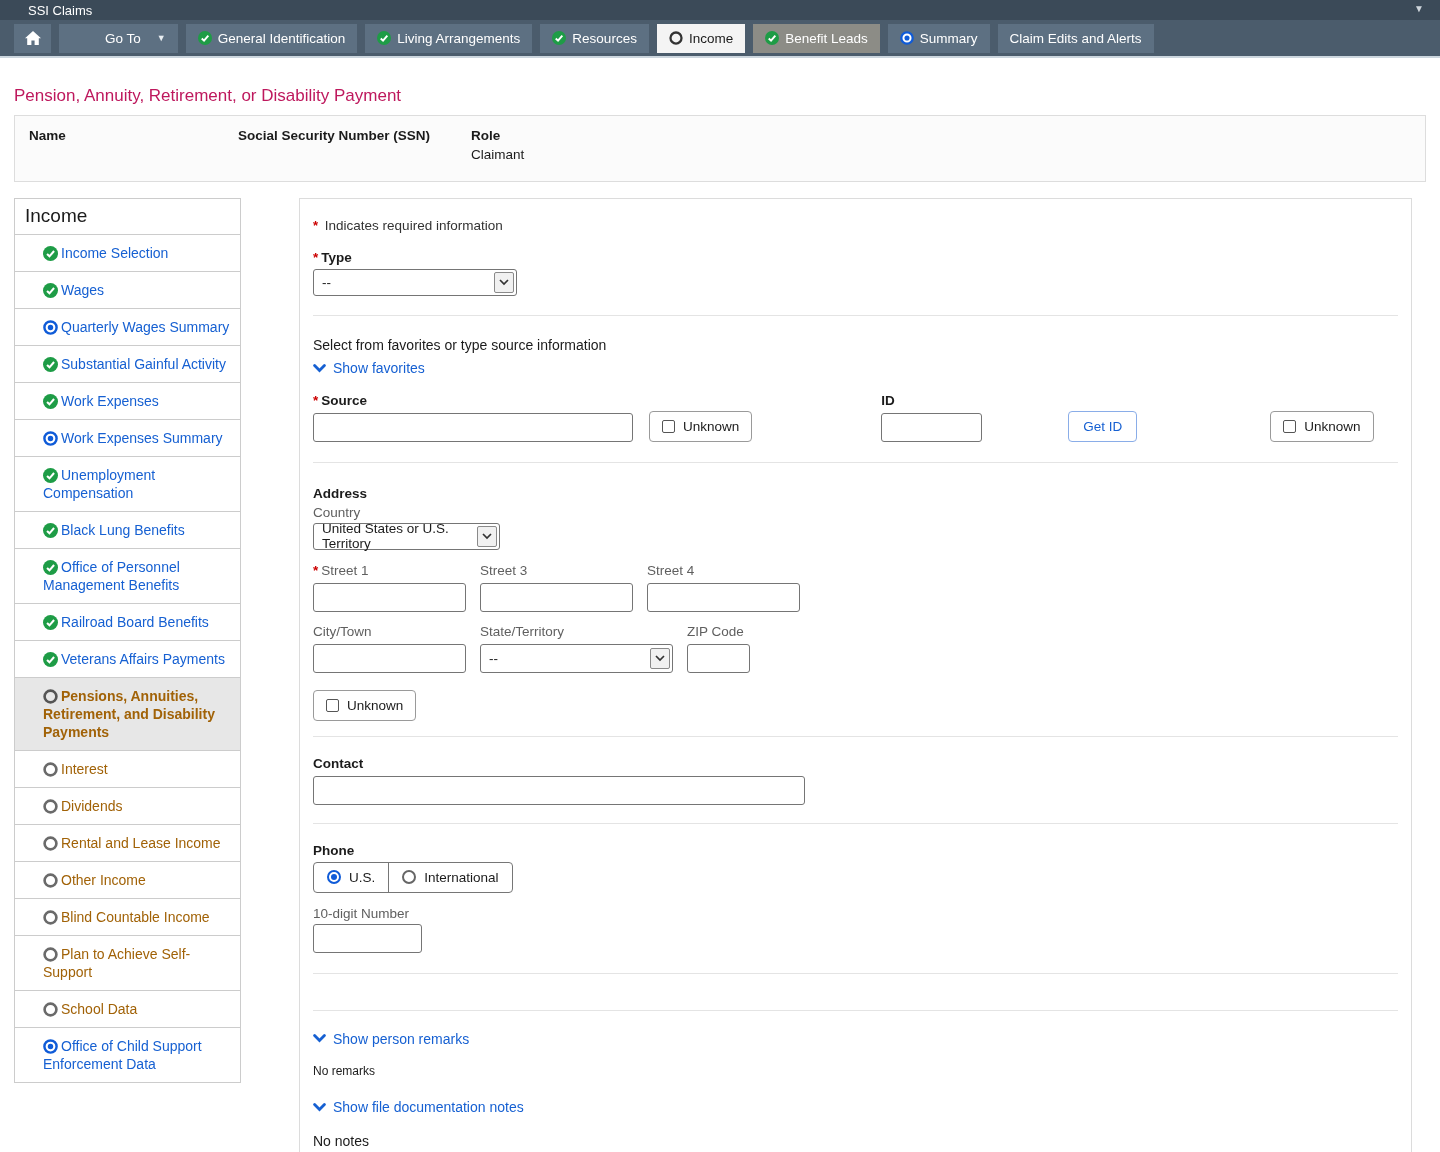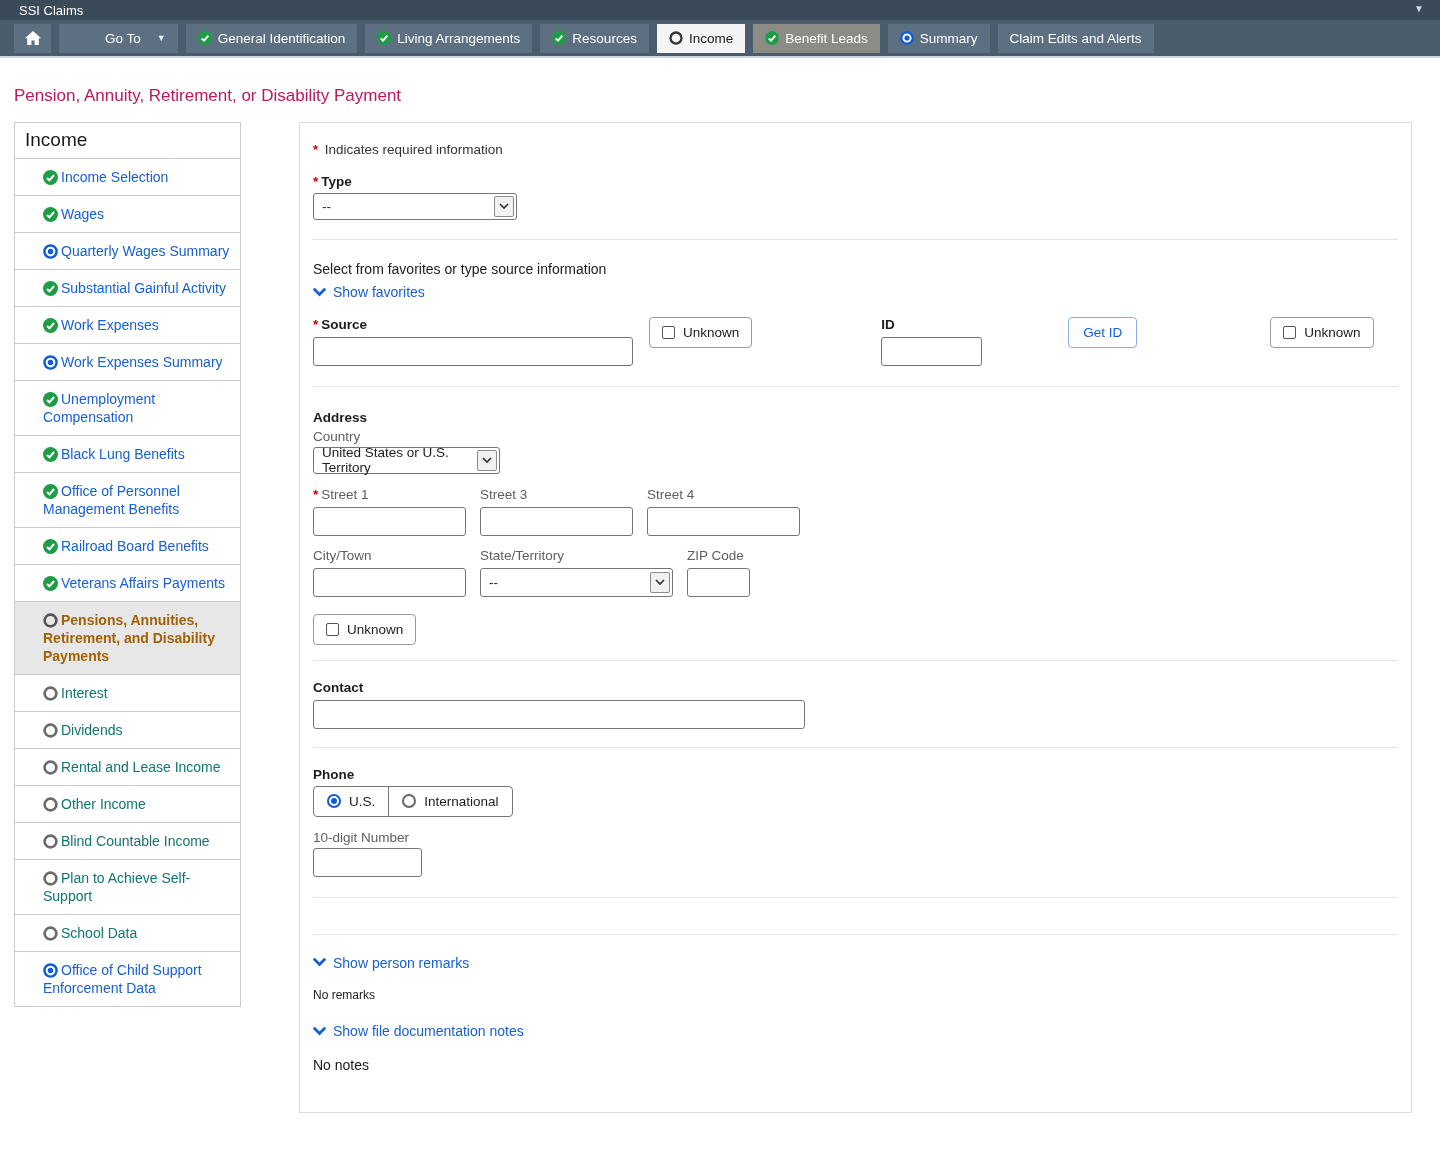--- a/index.html
+++ b/index.html
@@ -1,21 +1,21 @@
 <!DOCTYPE html>
 <html><head>
 <meta charset="utf-8">
 <style>
   * { box-sizing: border-box; margin: 0; padding: 0; }
   html,body { width:1440px; height:1152px; overflow:hidden; background:#fff;
     font-family:"Liberation Sans","DejaVu Sans",sans-serif; color:#1b1b1b; }
 
   
   .topbar { height:20px; background:#3b4a58; color:#fff; display:flex; align-items:center;
-    padding:0 14px 0 19px; font-size:13px; position:relative; }
+    padding:0 14px 0 28px; font-size:13px; position:relative; }
   .topbar .caret { position:absolute; right:16px; top:4px; font-size:10px; color:#cfd6dc; line-height:1; }
   .navbar { height:38px; background:#4b5c6c; display:flex; align-items:center; gap:8px;
     padding:0 14px; border-bottom:2px solid #ccd6de; }
   .tab, .navbtn { height:29px; background:#5d7082; color:#fff; border:none; font-size:13.5px;
     font-family:inherit; display:flex; align-items:center; gap:6px; padding:0 12px; cursor:pointer; }
   .navbtn.home { width:37px; justify-content:center; padding:0; }
   .navbtn.goto { gap:16px;padding-left:46px; }
   .goto-caret { font-size:9px; color:#e8edf1; line-height:1; }
   .tab-current { background:#f4f4f4; color:#1b1b1b; }
   .tab-muted { background:#8c8c86; }
@@ -36,21 +36,21 @@
   .content { display:flex; margin-top:16px; gap:58px; align-items:flex-start; }
 
   
   .sidebar { width:227px; border:1px solid #ccc; border-bottom:none; background:#fff; }
   .side-title { font-size:19px; padding:6px 10px 7px 10px; border-bottom:1px solid #ccc; }
   .side-list { list-style:none; }
   .side-item { border-bottom:1px solid #ccc; padding:9px 8px 9px 28px; font-size:14px;
     line-height:18px; color:#1660d2; cursor:pointer; }
   .side-item .ic { width:15px; height:15px; vertical-align:-3px; margin-right:3px; }
   .side-current { background:#e7e7e7; color:#a16207; font-weight:bold; cursor:default; }
-  .side-disabled { color:#0f766e; cursor:default; }
+  .side-disabled { color:#a16207; cursor:default; }
 
   
   .rightcol { display:flex; flex-direction:column; }
   .panel { width:1113px; background:#fff; border:1px solid #dcdcdc; padding:13px 13px 39px 13px; }
   .req { color:#c00; font-weight:bold; margin-right:3px; }
   .note { margin-top:6px; font-size:13.5px; color:#333; }
   .note .req { font-size:13px; }
   .blabel { font-size:13.5px; font-weight:bold; margin-top:17px; }
   .glabel { font-size:13.5px; color:#5f5f5f; }
   .divider { border:none; border-top:1px solid #e4e4e4; margin-top:19px; }
@@ -62,21 +62,21 @@
     background:#f1f1f1; display:flex; align-items:center; justify-content:center; flex:none; }
   .selbtn svg { width:10px; height:7px; }
 
   input.txt { height:29px; border:1px solid #757575; border-radius:3px; background:#fff;
     font-family:inherit; font-size:13.5px; padding:0 8px; display:block; }
 
   .checkwrap { height:31px; border:1px solid #9a9a9a; border-radius:4px; background:#fff;
     display:inline-flex; align-items:center; gap:8px; padding:0 12px; font-size:13.5px; cursor:pointer; }
   .cb { width:13px; height:13px; border:1px solid #555; border-radius:2px; background:#fff; flex:none; }
 
-  .row { display:flex; }
+  .row { display:flex; align-items:flex-end; }
   .fcol { display:flex; flex-direction:column; }
   .fcol .glabel, .fcol .blabel { margin:0 0 5px 0; }
 
   .link { display:inline-flex; align-items:center; gap:7px; color:#1660d2; font-size:14px;
     cursor:pointer; background:none; border:none; font-family:inherit; padding:0; }
   .link svg { width:13px; height:9px; }
 
   .btn { font-family:inherit; font-size:13.5px; border-radius:4px; cursor:pointer;
     height:30px; padding:0 14px; background:#fff; }
   .btn-getid { border:1px solid #8aade8; color:#1660d2; height:31px; }
@@ -166,20 +166,34 @@
       <button class="tab">
         <span>Claim Edits and Alerts</span>
       </button>
     </nav>
 </div>
 
 <div class="main">
 
   <h1 class="page-title">Pension, Annuity, Retirement, or Disability Payment</h1>
 
+  <div class="info-box">
+    <div class="info-col col-name">
+      <div class="lbl">Name</div>
+      <div class="val"></div>
+    </div>
+    <div class="info-col col-ssn">
+      <div class="lbl">Social Security Number (SSN)</div>
+      <div class="val"></div>
+    </div>
+    <div class="info-col">
+      <div class="lbl">Role</div>
+      <div class="val">Claimant</div>
+    </div>
+  </div>
 
   <div class="content">
 
     <aside class="sidebar">
       <div class="side-title">Income</div>
       <ul class="side-list" id="sidebar-list">
           <li class="side-item"><span><svg class="ic" viewBox="0 0 16 16">
                 <circle cx="8" cy="8" r="8" fill="#1e9c46"></circle>
                 <path d="M4.3 8.5 6.9 11 11.8 5.3" stroke="#fff" stroke-width="2.2" fill="none"></path>
               </svg></span><span>Income Selection</span></li>

